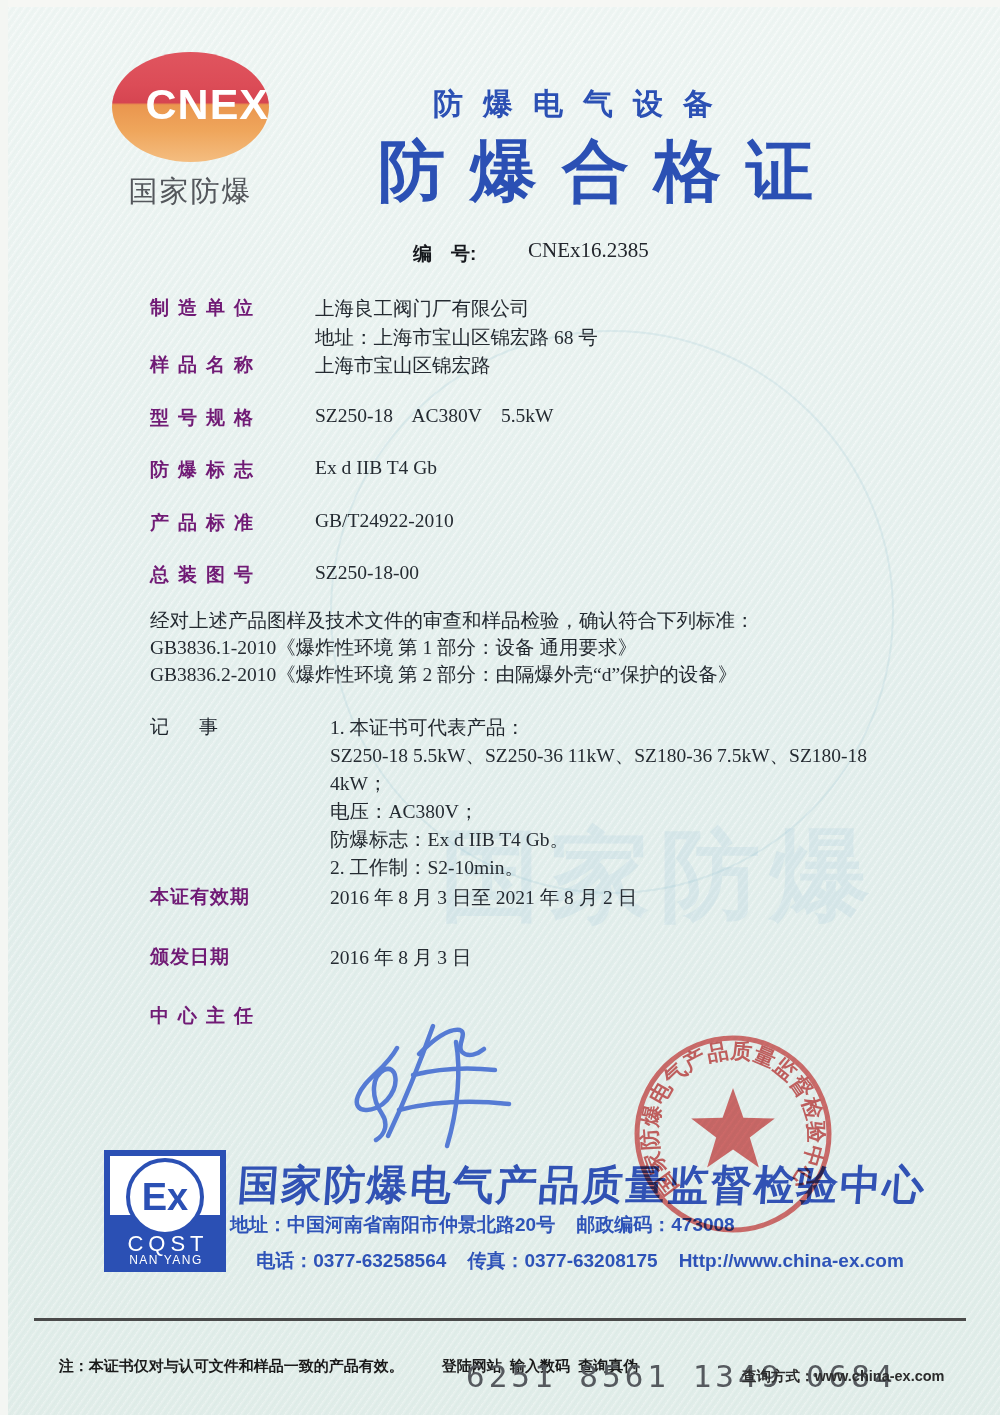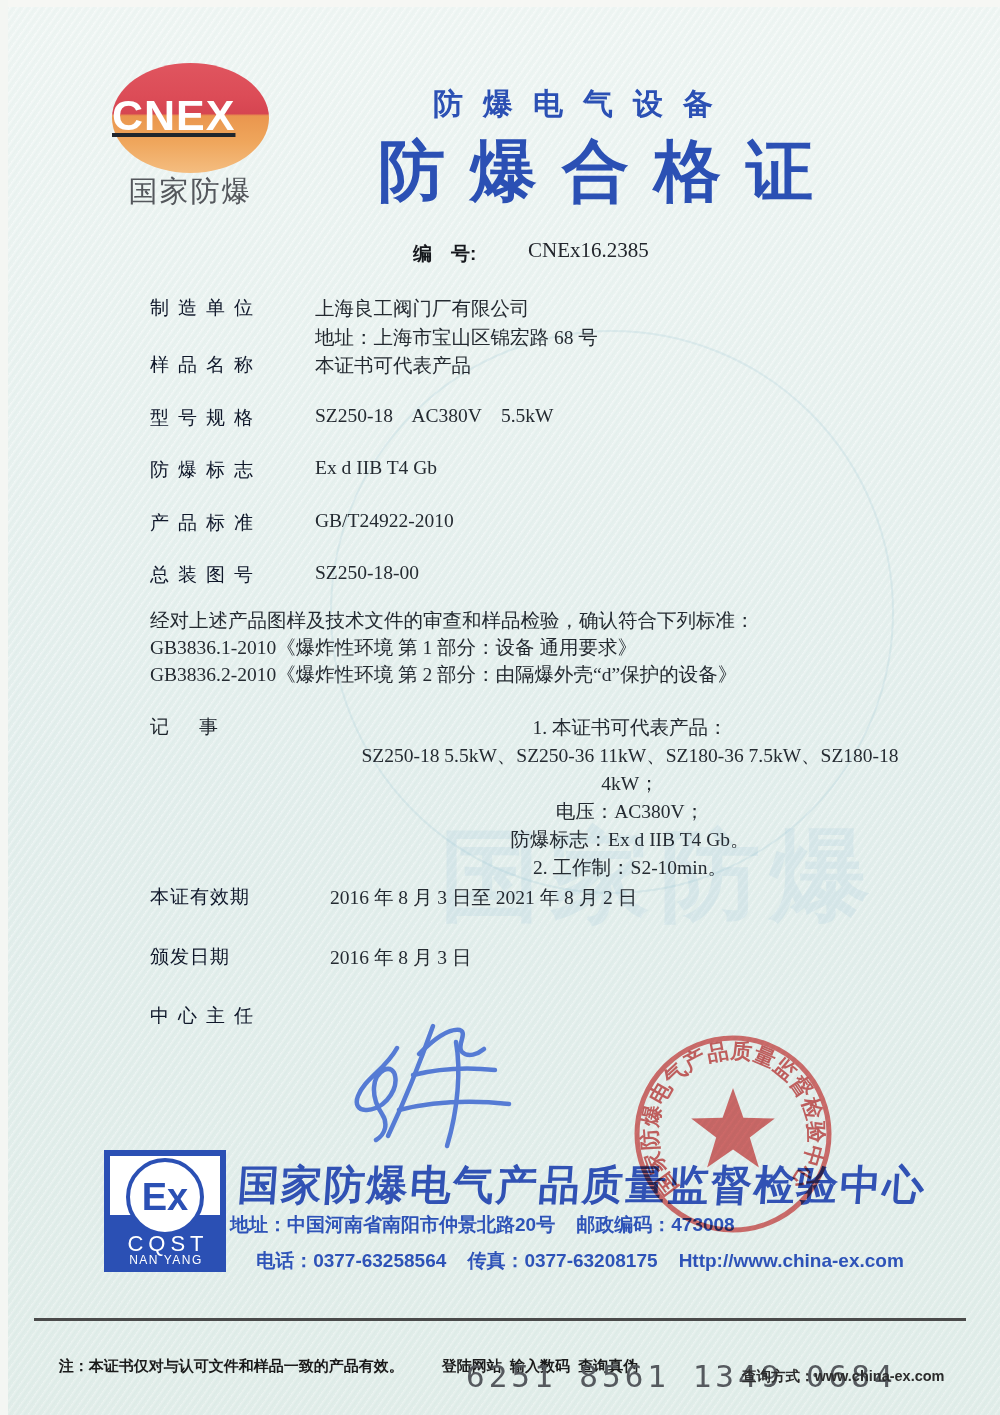--- a/index.html
+++ b/index.html
@@ -12,40 +12,40 @@
         background:linear-gradient(180deg, rgba(255,255,255,.30), rgba(187,214,222,.10) 55%, rgba(196,219,212,.18));}
   .edge-top{position:absolute;left:0;top:0;width:1000px;height:7px;background:#f6f7f4;z-index:9;}
   .edge-left{position:absolute;left:0;top:0;width:8px;height:1415px;background:#f4f6f3;z-index:9;}
   .abs{position:absolute;white-space:pre;}
   
   .wm-text{left:440px;top:810px;font-size:100px;font-weight:700;letter-spacing:10px;
            color:rgba(140,185,215,.15);z-index:1;}
   .wm-circle{position:absolute;left:330px;top:330px;width:560px;height:560px;border-radius:50%;
            border:2px solid rgba(150,195,210,.20);z-index:1;}
   
-  .logo-oval{left:112px;top:63px;width:157px;height:110px;border-radius:50%;z-index:2;
+  .logo-oval{left:112px;top:52px;width:157px;height:110px;border-radius:50%;z-index:2;
         background:linear-gradient(180deg,#e0555f 0%,#dc4c57 30%,#d64551 46%,#ea964e 48%,#efa65c 72%,#f4bd80 100%);
-        display:flex;align-items:center;justify-content:flex-start;text-decoration:underline;}
+        display:flex;align-items:center;justify-content:flex-end;}
   .logo-oval span{color:#fff;font-size:43px;font-weight:700;letter-spacing:1px;margin-top:-6px;}
   .logo-caption{left:112px;top:172px;width:157px;text-align:center;font-size:29px;color:#54575c;
         letter-spacing:2px;font-weight:500;z-index:2;}
   
   .subtitle{left:433px;top:84px;font-size:30px;font-weight:700;letter-spacing:20px;color:#2b50b4;z-index:2;}
   .title{left:378px;top:126px;font-size:67px;font-weight:700;letter-spacing:25px;color:#2b50b4;z-index:2;}
   .no-label{left:413px;top:241px;font-size:19px;font-weight:700;color:#15171c;z-index:2;}
   .no-value{left:528px;top:238px;font-size:21px;font-family:"Liberation Serif",serif;color:#22252c;z-index:2;}
   
-  .flabel{position:absolute;left:150px;font-size:19px;font-weight:400;letter-spacing:9px;color:#0f172a;z-index:2;white-space:pre;}
+  .flabel{position:absolute;left:150px;font-size:19px;font-weight:700;letter-spacing:9px;color:#701a75;z-index:2;white-space:pre;}
   .fvalue{position:absolute;left:315px;font-size:19.5px;font-family:"Liberation Serif",serif;color:#242a31;z-index:2;white-space:pre;}
   .fvalue.sans{font-family:Liberation Serif, serif;font-weight:500;}
   .statement{left:150px;top:607px;width:740px;font-size:19.5px;line-height:27px;
         font-family:"Liberation Serif",serif;color:#242a31;z-index:2;}
   .notes-label{left:150px;top:714px;font-size:19px;font-weight:500;letter-spacing:30px;color:#1d242c;z-index:2;}
   .notes{left:330px;top:714px;width:600px;font-size:19.5px;line-height:28px;
-        font-family:"Liberation Serif",serif;color:#242a31;z-index:2;text-align:center;}
+        font-family:"Liberation Serif",serif;color:#242a31;z-index:2;}
   .notes div{white-space:pre;}
   
   .signature{position:absolute;left:335px;top:1018px;z-index:3;}
   .seal{position:absolute;left:627px;top:1028px;z-index:5;mix-blend-mode:multiply;opacity:.9;}
   
   .ex-logo{position:absolute;left:103px;top:1149px;z-index:2;}
   .org-name{left:238px;top:1158px;font-size:41px;font-weight:700;letter-spacing:2px;color:#3152b4;
         font-family:"Liberation Serif",serif;transform:skewX(-4deg);z-index:4;}
   .org-address{left:230px;top:1212px;width:700px;text-align:left;font-size:19px;font-weight:700;color:#2e53b8;z-index:4;}
   .org-contact{left:225px;top:1248px;width:710px;text-align:center;font-size:19px;font-weight:700;color:#2e53b8;z-index:4;}
@@ -75,21 +75,21 @@
   <div class="abs subtitle">防爆电气设备</div>
   <div class="abs title">防爆合格证</div>
   <div class="abs no-label">编　号:</div>
   <div class="abs no-value">CNEx16.2385</div>
 
   <div class="flabel" style="top:295px">制造单位</div>
   <div class="fvalue" style="top:295px">上海良工阀门厂有限公司</div>
   <div class="fvalue" style="top:324px">地址：上海市宝山区锦宏路 68 号</div>
 
   <div class="flabel" style="top:352px">样品名称</div>
-  <div class="fvalue" style="top:352px">本证书可代表产品</div>
+  <div class="fvalue" style="top:352px">上海市宝山区锦宏路</div>
 
   <div class="flabel" style="top:405px">型号规格</div>
   <div class="fvalue" style="top:405px">SZ250-18    AC380V    5.5kW</div>
 
   <div class="flabel" style="top:457px">防爆标志</div>
   <div class="fvalue" style="top:457px">Ex d IIB T4 Gb</div>
 
   <div class="flabel" style="top:510px">产品标准</div>
   <div class="fvalue" style="top:510px">GB/T24922-2010</div>
 

